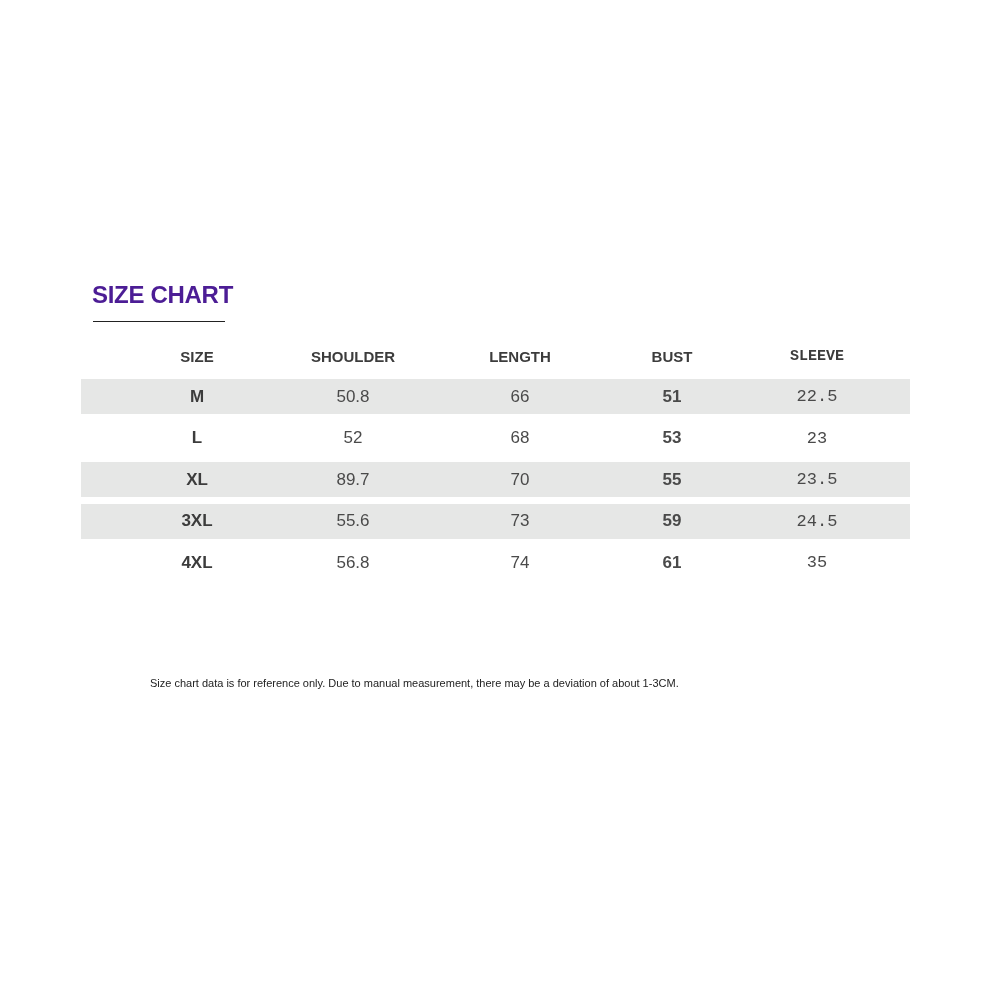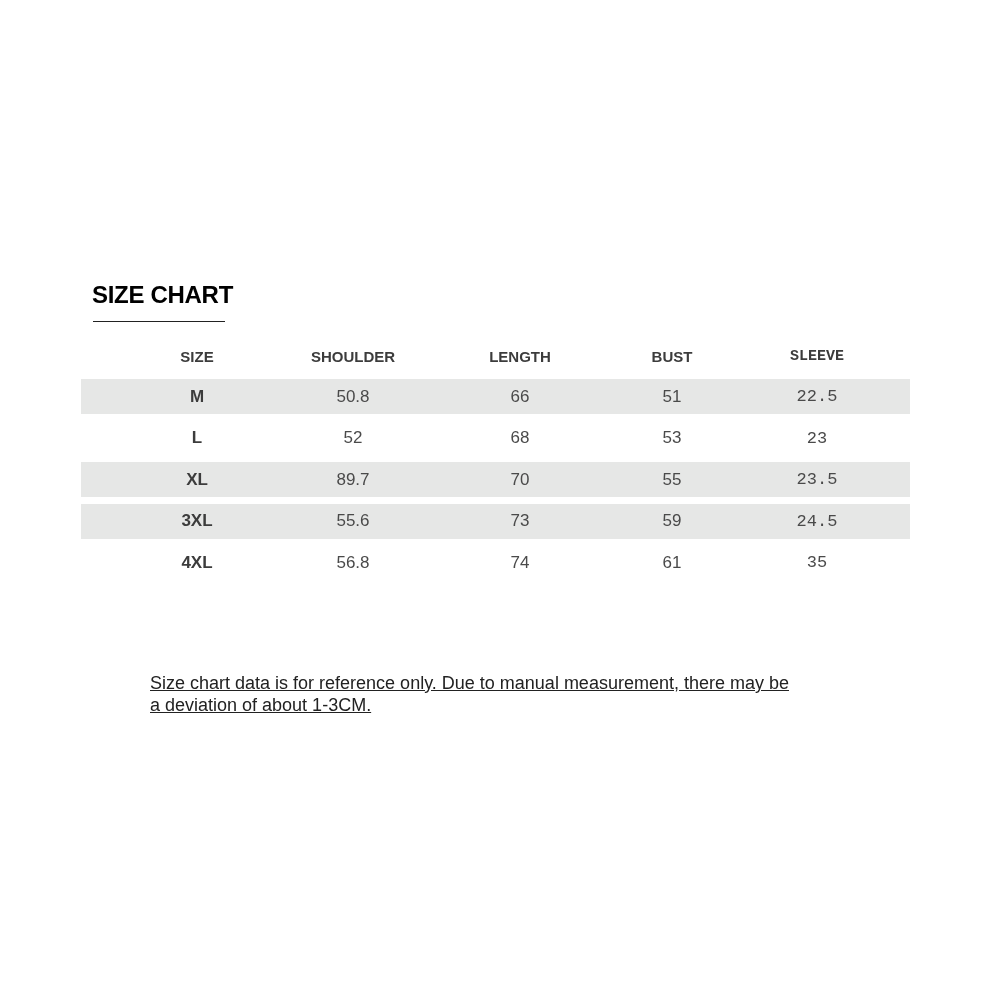--- a/index.html
+++ b/index.html
@@ -7,21 +7,21 @@
       width: 1000px; height: 1000px;
       background: #ffffff;
       position: relative;
       font-family: "Liberation Sans", sans-serif;
       overflow: hidden;
     }
     .title {
       position: absolute;
       left: 92px; top: 281px;
       font-size: 24px; font-weight: bold;
-      color: #000000;
+      color: #4c1d95;
       letter-spacing: -0.3px;
       margin: 0;
       text-align: right;
     }
     .title-rule {
       position: absolute;
       left: 93px; top: 321px;
       width: 132px; height: 1px;
       background: #222222;
     }
@@ -47,30 +47,29 @@
       color: #4a4a4a;
       margin-left: 20px;
     }
     .row.header .cell {
       font-size: 15px; font-weight: bold; color: #3c3c3c;
     }
     .cell.size { font-weight: bold; color: #3c3c3c; }
     .c0 { left: 96px; }
     .c1 { left: 252px; }
     .c2 { left: 419px; }
-    .c3 { left: 571px; }
+    .c3 { left: 571px; font-weight: bold; }
     .c4 { left: 716px; font-family: Liberation Mono, monospace; }
     .note {
       position: absolute;
       left: 150px; top: 672px;
       width: 650px;
-      font-size: 18px; line-height: 22px;
+      font-size: 11px; line-height: 22px;
       color: #222222;
       margin: 0;
-      text-decoration: underline;
     }
   </style>
 </head>
 <body>
 
 <h1 class="title">SIZE CHART</h1>
 <div class="title-rule"></div>
 
 <div class="table">
   <div class="row header">

